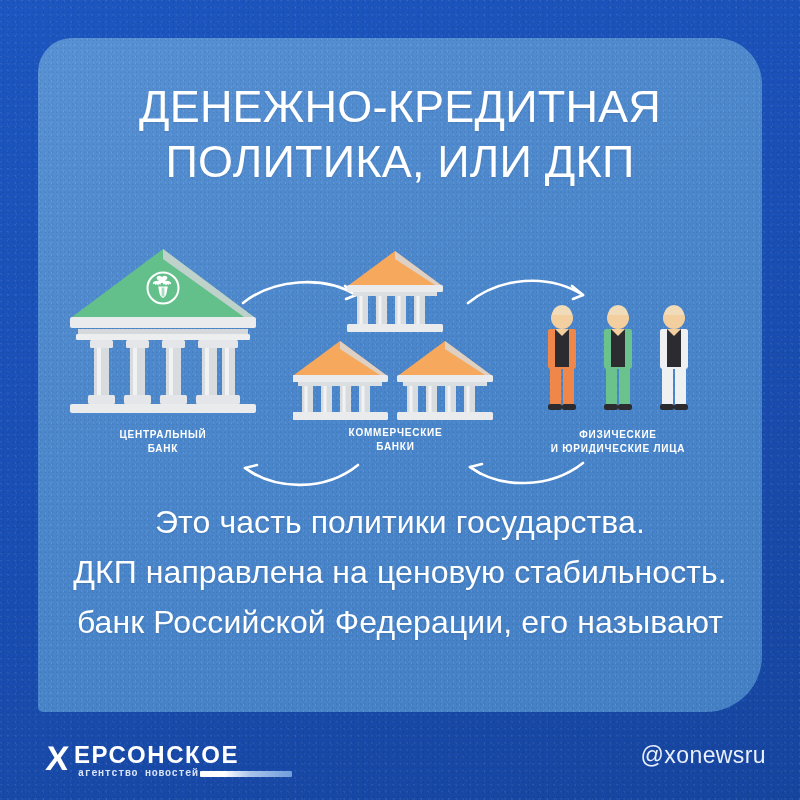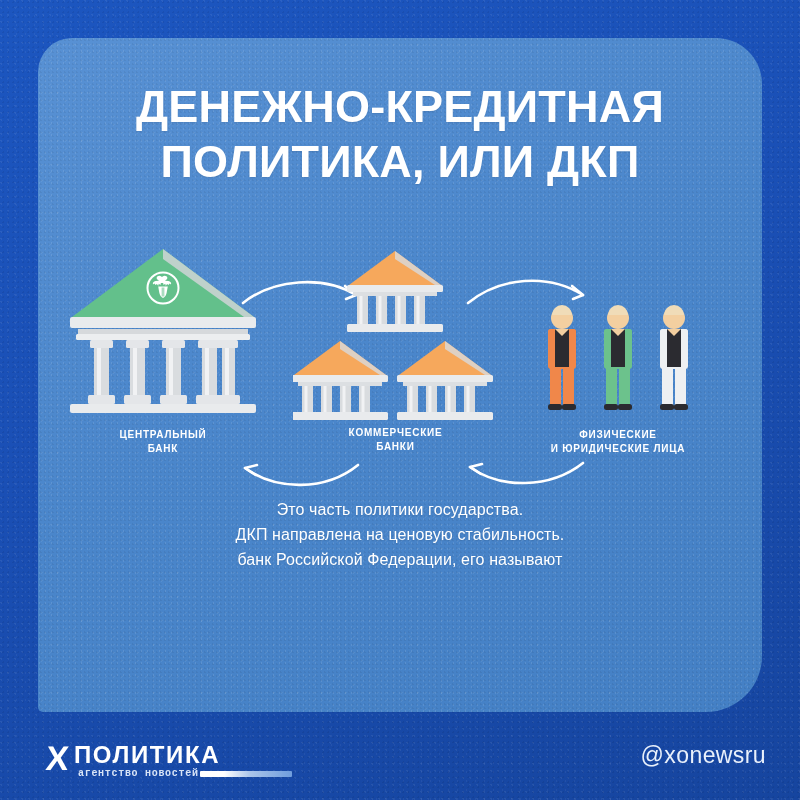--- a/index.html
+++ b/index.html
@@ -28,21 +28,21 @@
       radial-gradient(circle at 45% 85%, rgba(255,255,255,.07) 0 1px, transparent 1px),
       linear-gradient(155deg,#5891d4 0%,#4a86cb 50%,#4480c5 100%);
     background-size:6px 6px,4px 4px,8px 8px,100% 100%;
     border-radius:34px 46px 56px 5px;
     overflow:hidden;
   }
   
   #title{
     position:absolute;left:0;right:0;top:42px;
     text-align:center;color:#ffffff;
-    font-weight:bold;font-size:45px;line-height:1.22;
+    font-weight:normal;font-size:45px;line-height:1.22;
     letter-spacing:.2px;
     text-shadow:0 1px 2px rgba(0,0,0,.10);
   }
   #title .ln{display:block;white-space:nowrap;}
   
   #diagram{position:absolute;left:0;top:195px;width:724px;height:270px;}
   .node{position:absolute;}
   .node-label{
     position:absolute;width:230px;left:50%;transform:translateX(-50%);
     text-align:center;color:#fff;font-weight:bold;
@@ -55,21 +55,21 @@
   #cbank{left:255px;top:8px;width:205px;}
   #cbank .label-wrap{position:absolute;top:185px;left:50%;transform:translateX(-50%);width:230px;}
   
   #people{left:480px;top:70px;width:200px;}
   #people .label-wrap{position:absolute;top:125px;left:50%;transform:translateX(-50%);width:240px;}
   .arrow-layer{position:absolute;left:0;top:0;width:724px;height:270px;pointer-events:none;}
   
   #body-copy{
     position:absolute;left:0;right:0;top:460px;
     text-align:center;color:#ffffff;
-    font-size:16px;line-height:1.56;letter-spacing:.1px;
+    font-size:32px;line-height:1.56;letter-spacing:.1px;
     text-shadow:0 1px 2px rgba(0,0,0,.10);
   }
   #body-copy .ln{display:block;white-space:nowrap;}
   
   #logo{position:absolute;left:40px;top:742px;width:230px;height:46px;}
   #logo-word{
     position:absolute;left:34px;top:0;color:#fff;font-weight:bold;
     font-size:24px;letter-spacing:1.6px;line-height:26px;
   }
   #logo-x{
@@ -311,20 +311,20 @@
     <div id="body-copy">
       <span class="ln">Это часть политики государства.</span>
       <span class="ln">ДКП направлена на ценовую стабильность.</span>
       <span class="ln">банк Российской Федерации, его называют</span>
     </div>
 
   </div>
 
   <div id="logo">
     <div id="logo-x">X</div>
-    <div id="logo-word">ПОЛИТИКА</div>
+    <div id="logo-word">ЕРСОНСКОЕ</div>
     <div id="logo-sub">агентство новостей</div>
     <div id="logo-bar"></div>
   </div>
 
   <div id="handle">@xonewsru</div>
 
 </div>
 
 </body></html>

